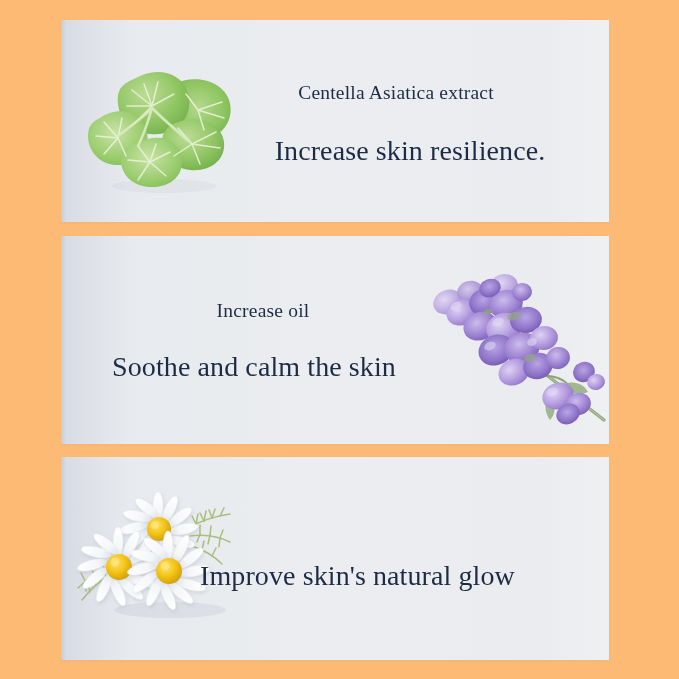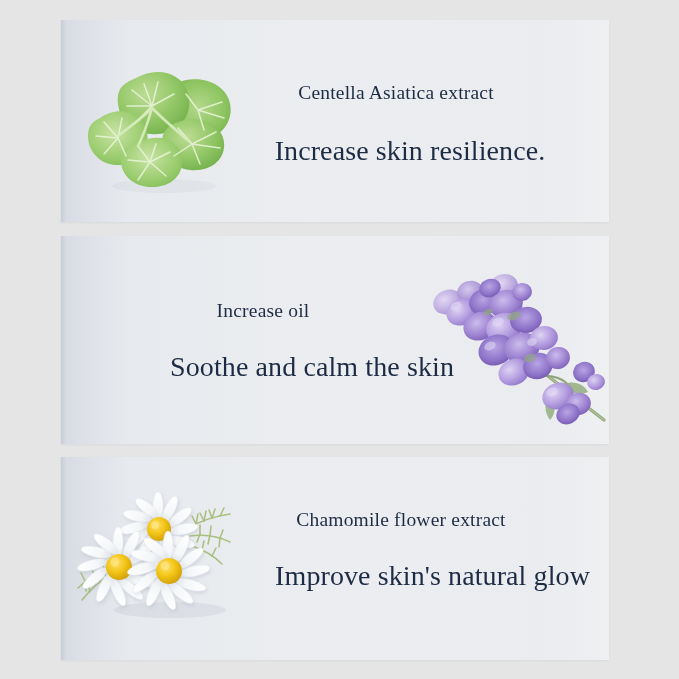--- a/index.html
+++ b/index.html
@@ -10,21 +10,21 @@
     width: 679px;
     height: 679px;
     background: #fdfaf7;
     font-family: "Liberation Serif", "DejaVu Serif", serif;
     overflow: hidden;
   }
   .board {
     position: relative;
     width: 679px;
     height: 679px;
-    background: #e5e5e5;
+    background: #fdba74;
   }
 
   
   .panel {
     position: absolute;
     left: 61px;
     width: 548px;
     background:
       linear-gradient(90deg,
         #d6dae3 0px,
@@ -62,24 +62,24 @@
   .benefit {
     font-size: 28px;
     letter-spacing: 0.1px;
   }
 
   
   #p1-ingredient { left: 246px; top: 83px;  width: 300px; text-align: center; }
   #p1-benefit    { left: 225px; top: 136px; width: 370px; text-align: center; }
   
   #p2-ingredient { left: 118px; top: 301px; width: 290px; text-align: center; }
-  #p2-benefit    { left: 74px;  top: 352px; width: 380px; text-align: right; }
+  #p2-benefit    { left: 64px;  top: 352px; width: 380px; text-align: center; }
   
   #p3-ingredient { left: 251px; top: 510px; width: 300px; text-align: center; }
-  #p3-benefit    { left: 200px; top: 561px; width: 390px; text-align: right; font-family: Liberation Serif, serif; }
+  #p3-benefit    { left: 200px; top: 561px; width: 390px; text-align: left; font-family: Liberation Serif, serif; }
 
   
   .art {
     position: absolute;
     pointer-events: none;
   }
   #art-centella  { left: 82px;  top: 60px;  width: 158px; height: 138px; }
   #art-lavender  { left: 418px; top: 272px; width: 200px; height: 162px; }
   #art-chamomile { left: 70px;  top: 492px; width: 182px; height: 130px; }
 </style>
@@ -320,16 +320,15 @@
         <ellipse cx="75" cy="90" rx="5" ry="15" transform="rotate(-130 75 90)"></ellipse>
         <ellipse cx="72" cy="77" rx="5" ry="15" transform="rotate(-104 72 77)"></ellipse>
         <ellipse cx="76" cy="64" rx="5" ry="15" transform="rotate(-78 76 64)"></ellipse>
         <ellipse cx="86" cy="56" rx="5" ry="15" transform="rotate(-52 86 56)"></ellipse>
       </g>
       <circle cx="99" cy="79" r="13" fill="url(#chCenter)"></circle>
       <circle cx="95" cy="74" r="4.5" fill="#ffe98f" opacity="0.55"></circle>
     </g>
   </svg>
 
-  <div class="txt ingredient" id="p3-ingredient">Chamomile flower extract</div>
   <div class="txt benefit" id="p3-benefit">Improve skin's natural glow</div>
 
 </div>
 
 </body></html>

